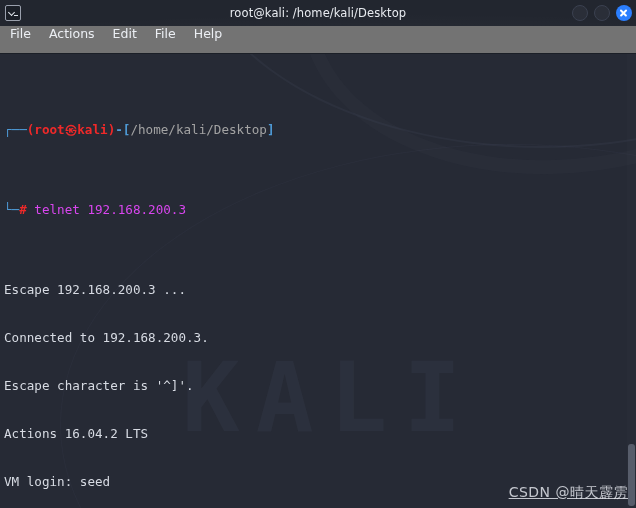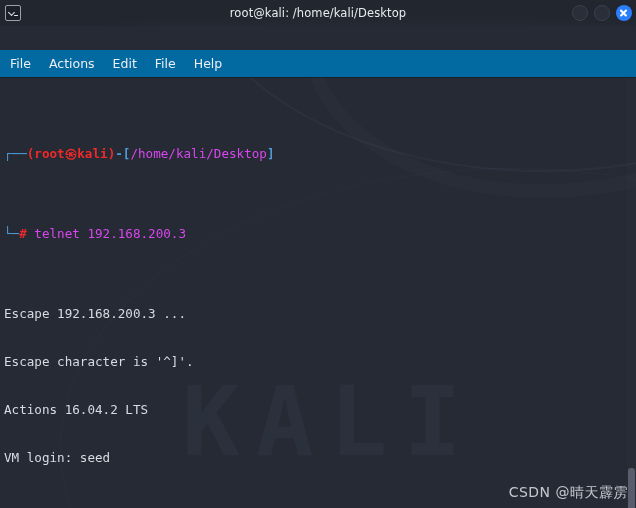--- a/index.html
+++ b/index.html
@@ -112,28 +112,26 @@
     border-radius: 1px;
   }
   .win-btn.close .x1 { transform: rotate(45deg); }
   .win-btn.close .x2 { transform: rotate(-45deg); }
 
   
   .menubar {
     position: relative;
     height: 27px;
     flex: 0 0 27px;
-    background: #0369a1;
+    background: #737373;
     display: flex;
-    align-items: center;
     padding-left: 10px;
     gap: 18px;
     border-bottom: 1px solid #1b1f27;
     overflow: hidden;
-    margin-top: 24px;
   }
   .menu-item {
     font-family: "DejaVu Sans", sans-serif;
     font-size: 12.5px;
     color: #eceff4;
     cursor: default;
     white-space: nowrap;
   }
 
   
@@ -196,21 +194,21 @@
     font-size: 12.6px;
     line-height: 16px;
     color: #d7dbe3;
     white-space: pre;
   }
   .line { height: 16px; white-space: pre; }
 
   .c-red    { color: #ef2929; font-weight: bold; }
   .c-blue   { color: #4e9ad6; font-weight: bold; }
   .c-lblue  { color: #d946ef; }
-  .c-white  { color: #d946ef; }
+  .c-white  { color: #a3a3a3; }
 
   
   .scrollbar {
     position: absolute;
     right: 0;
     top: 0;
     bottom: 0;
     width: 9px;
     background: rgba(255,255,255,0.012);
   }
@@ -225,20 +223,21 @@
   
   .csdn {
     position: absolute;
     right: 8px;
     bottom: 6px;
     font-family: "DejaVu Sans", sans-serif;
     font-size: 14px;
     color: rgba(235,238,244,0.80);
     letter-spacing: 0.5px;
     white-space: nowrap;
+    text-decoration: underline;
   }
 </style>
 </head>
 <body>
 
 <div id="app">
 
   <div class="titlebar">
     <div class="titlebar-sheen"></div>
     <div class="win-icon"></div>
@@ -274,20 +273,21 @@
     <div class="screen">
 
       
       <div class="line"><span class="c-blue">┌──</span><span class="c-red">(</span><span class="c-red">root</span><span class="c-red">㉿</span><span class="c-red">kali</span><span class="c-red">)</span><span class="c-blue">-</span><span class="c-blue">[</span><span class="c-white">/home/kali/Desktop</span><span class="c-blue">]</span></div>
 
       
       <div class="line"><span class="c-blue">└─</span><span class="c-red">#</span><span> </span><span class="c-lblue">telnet 192.168.200.3</span></div>
 
       
       <div class="line">Escape 192.168.200.3 ...</div>
+      <div class="line">Connected to 192.168.200.3.</div>
       <div class="line">Escape character is '^]'.</div>
       <div class="line">Actions 16.04.2 LTS</div>
       <div class="line">VM login: seed</div>
       
       
       
       
       
       
       

